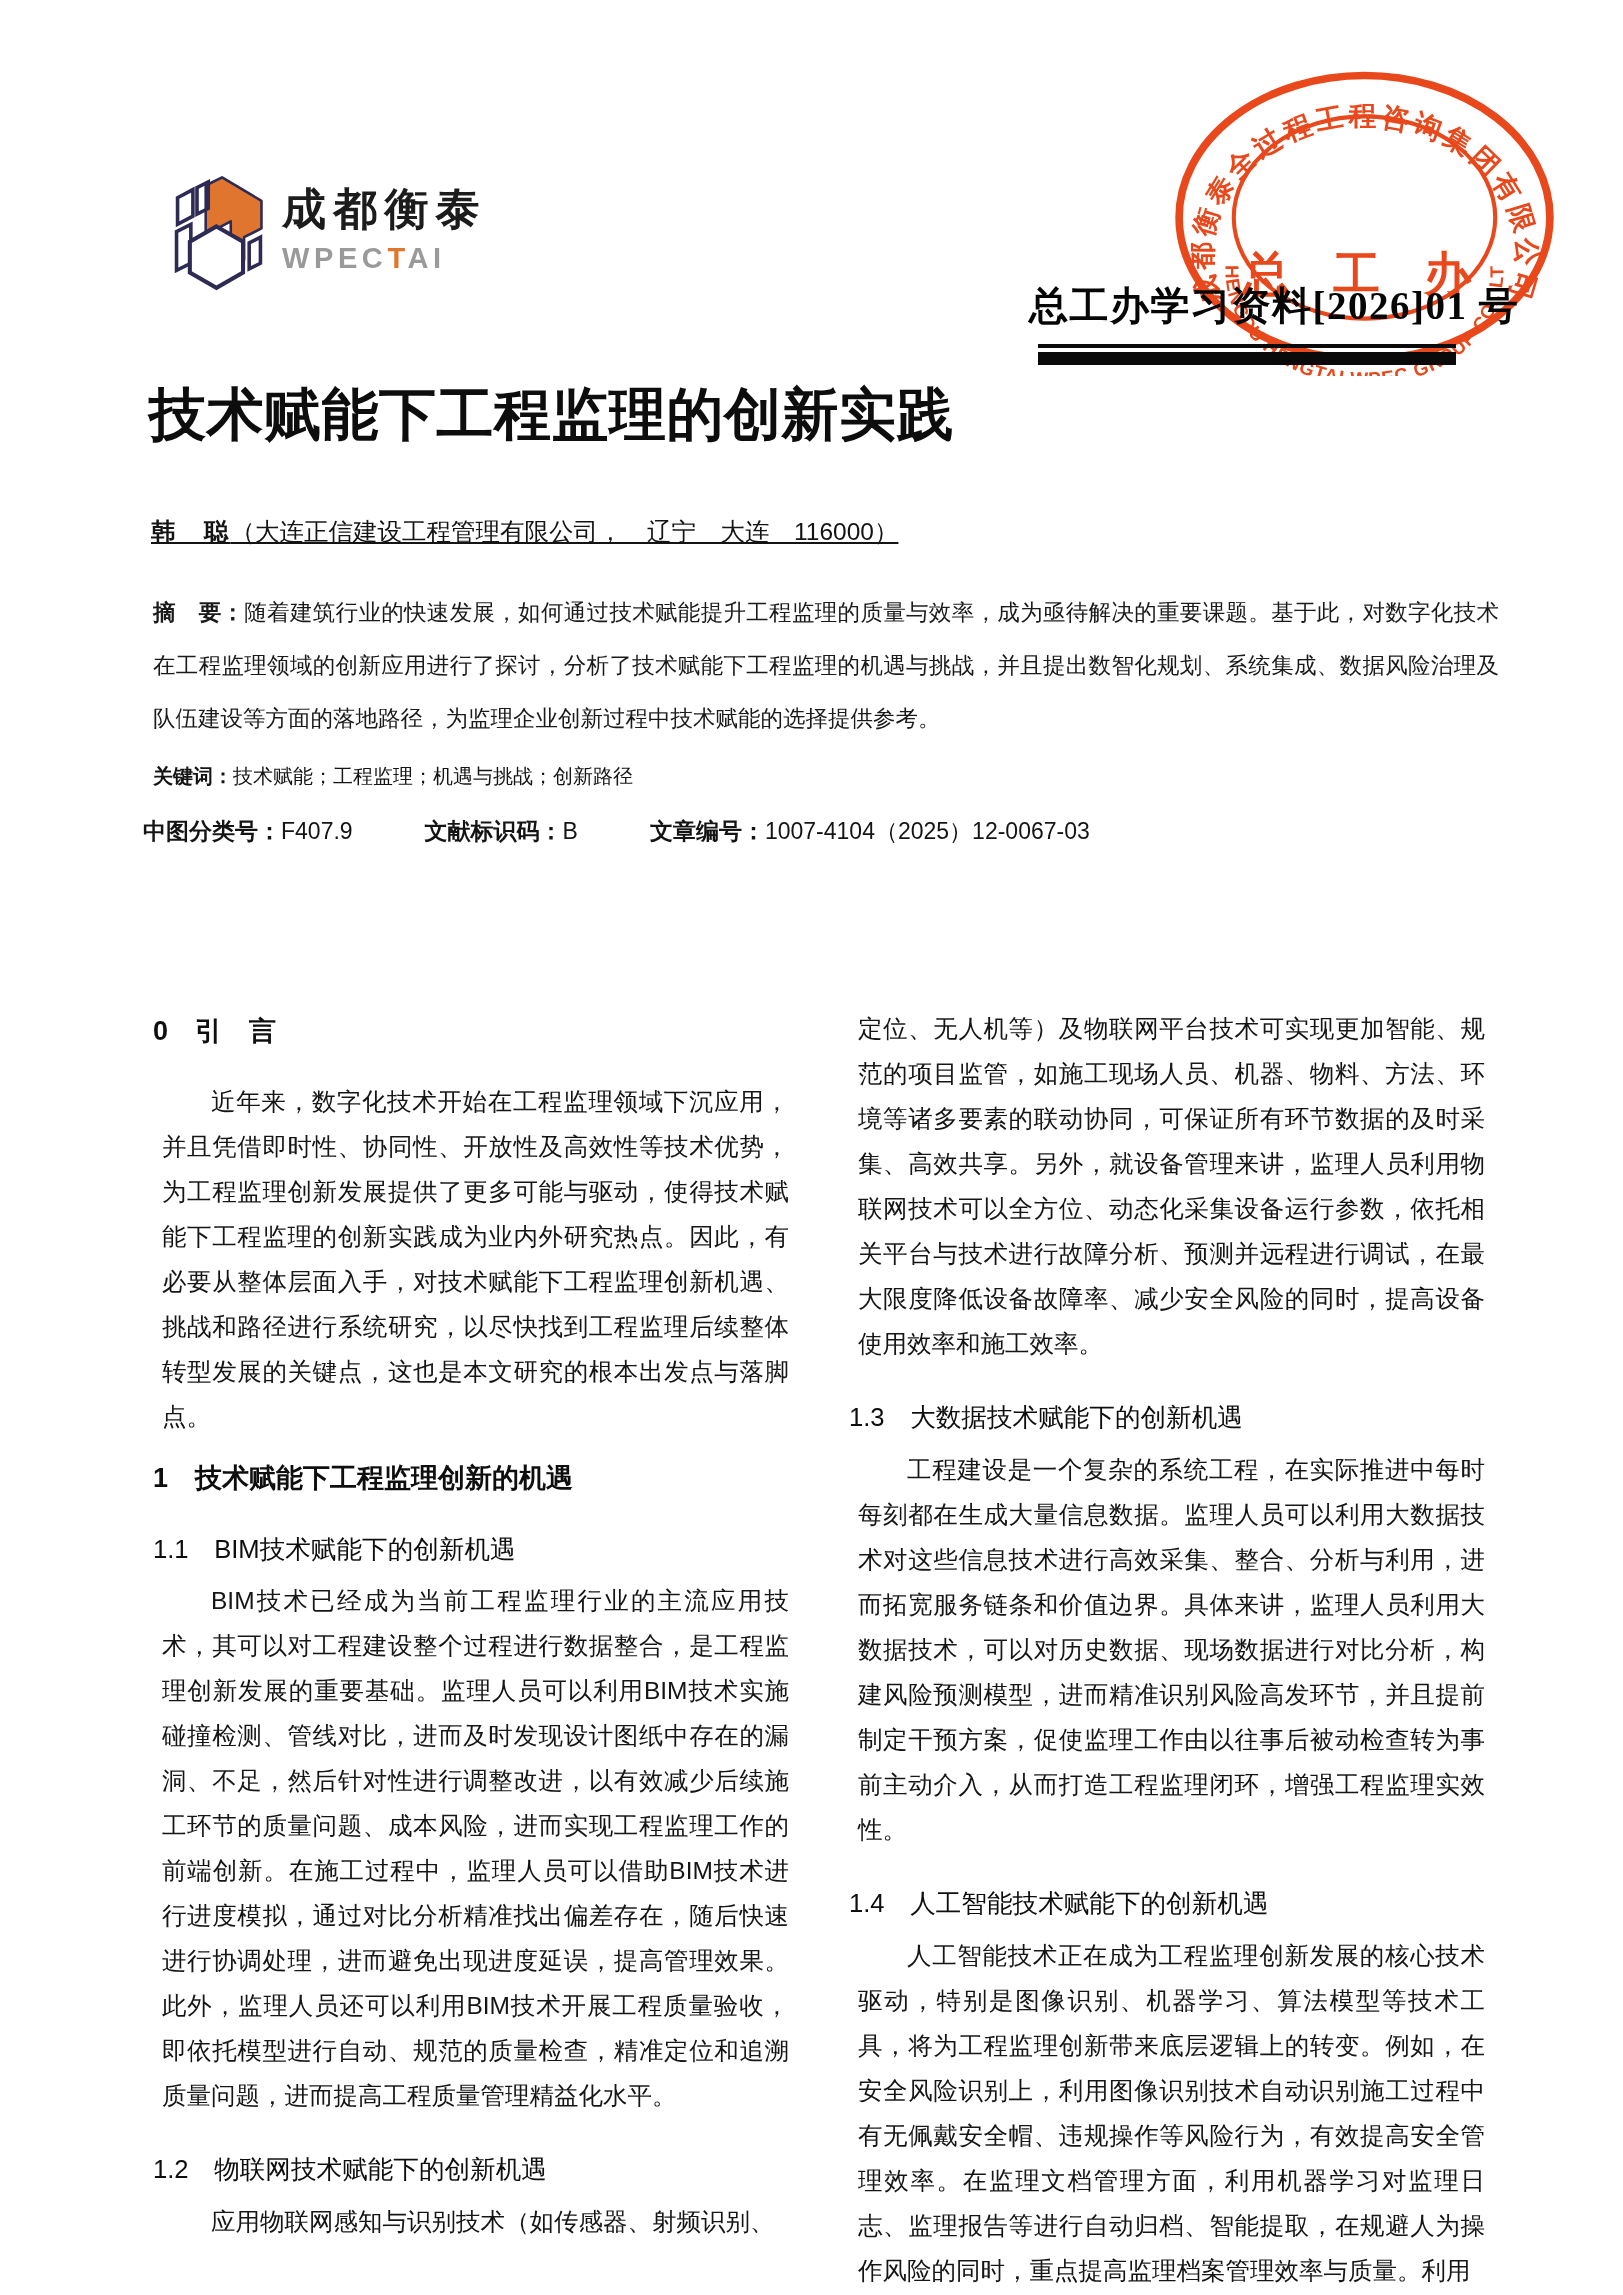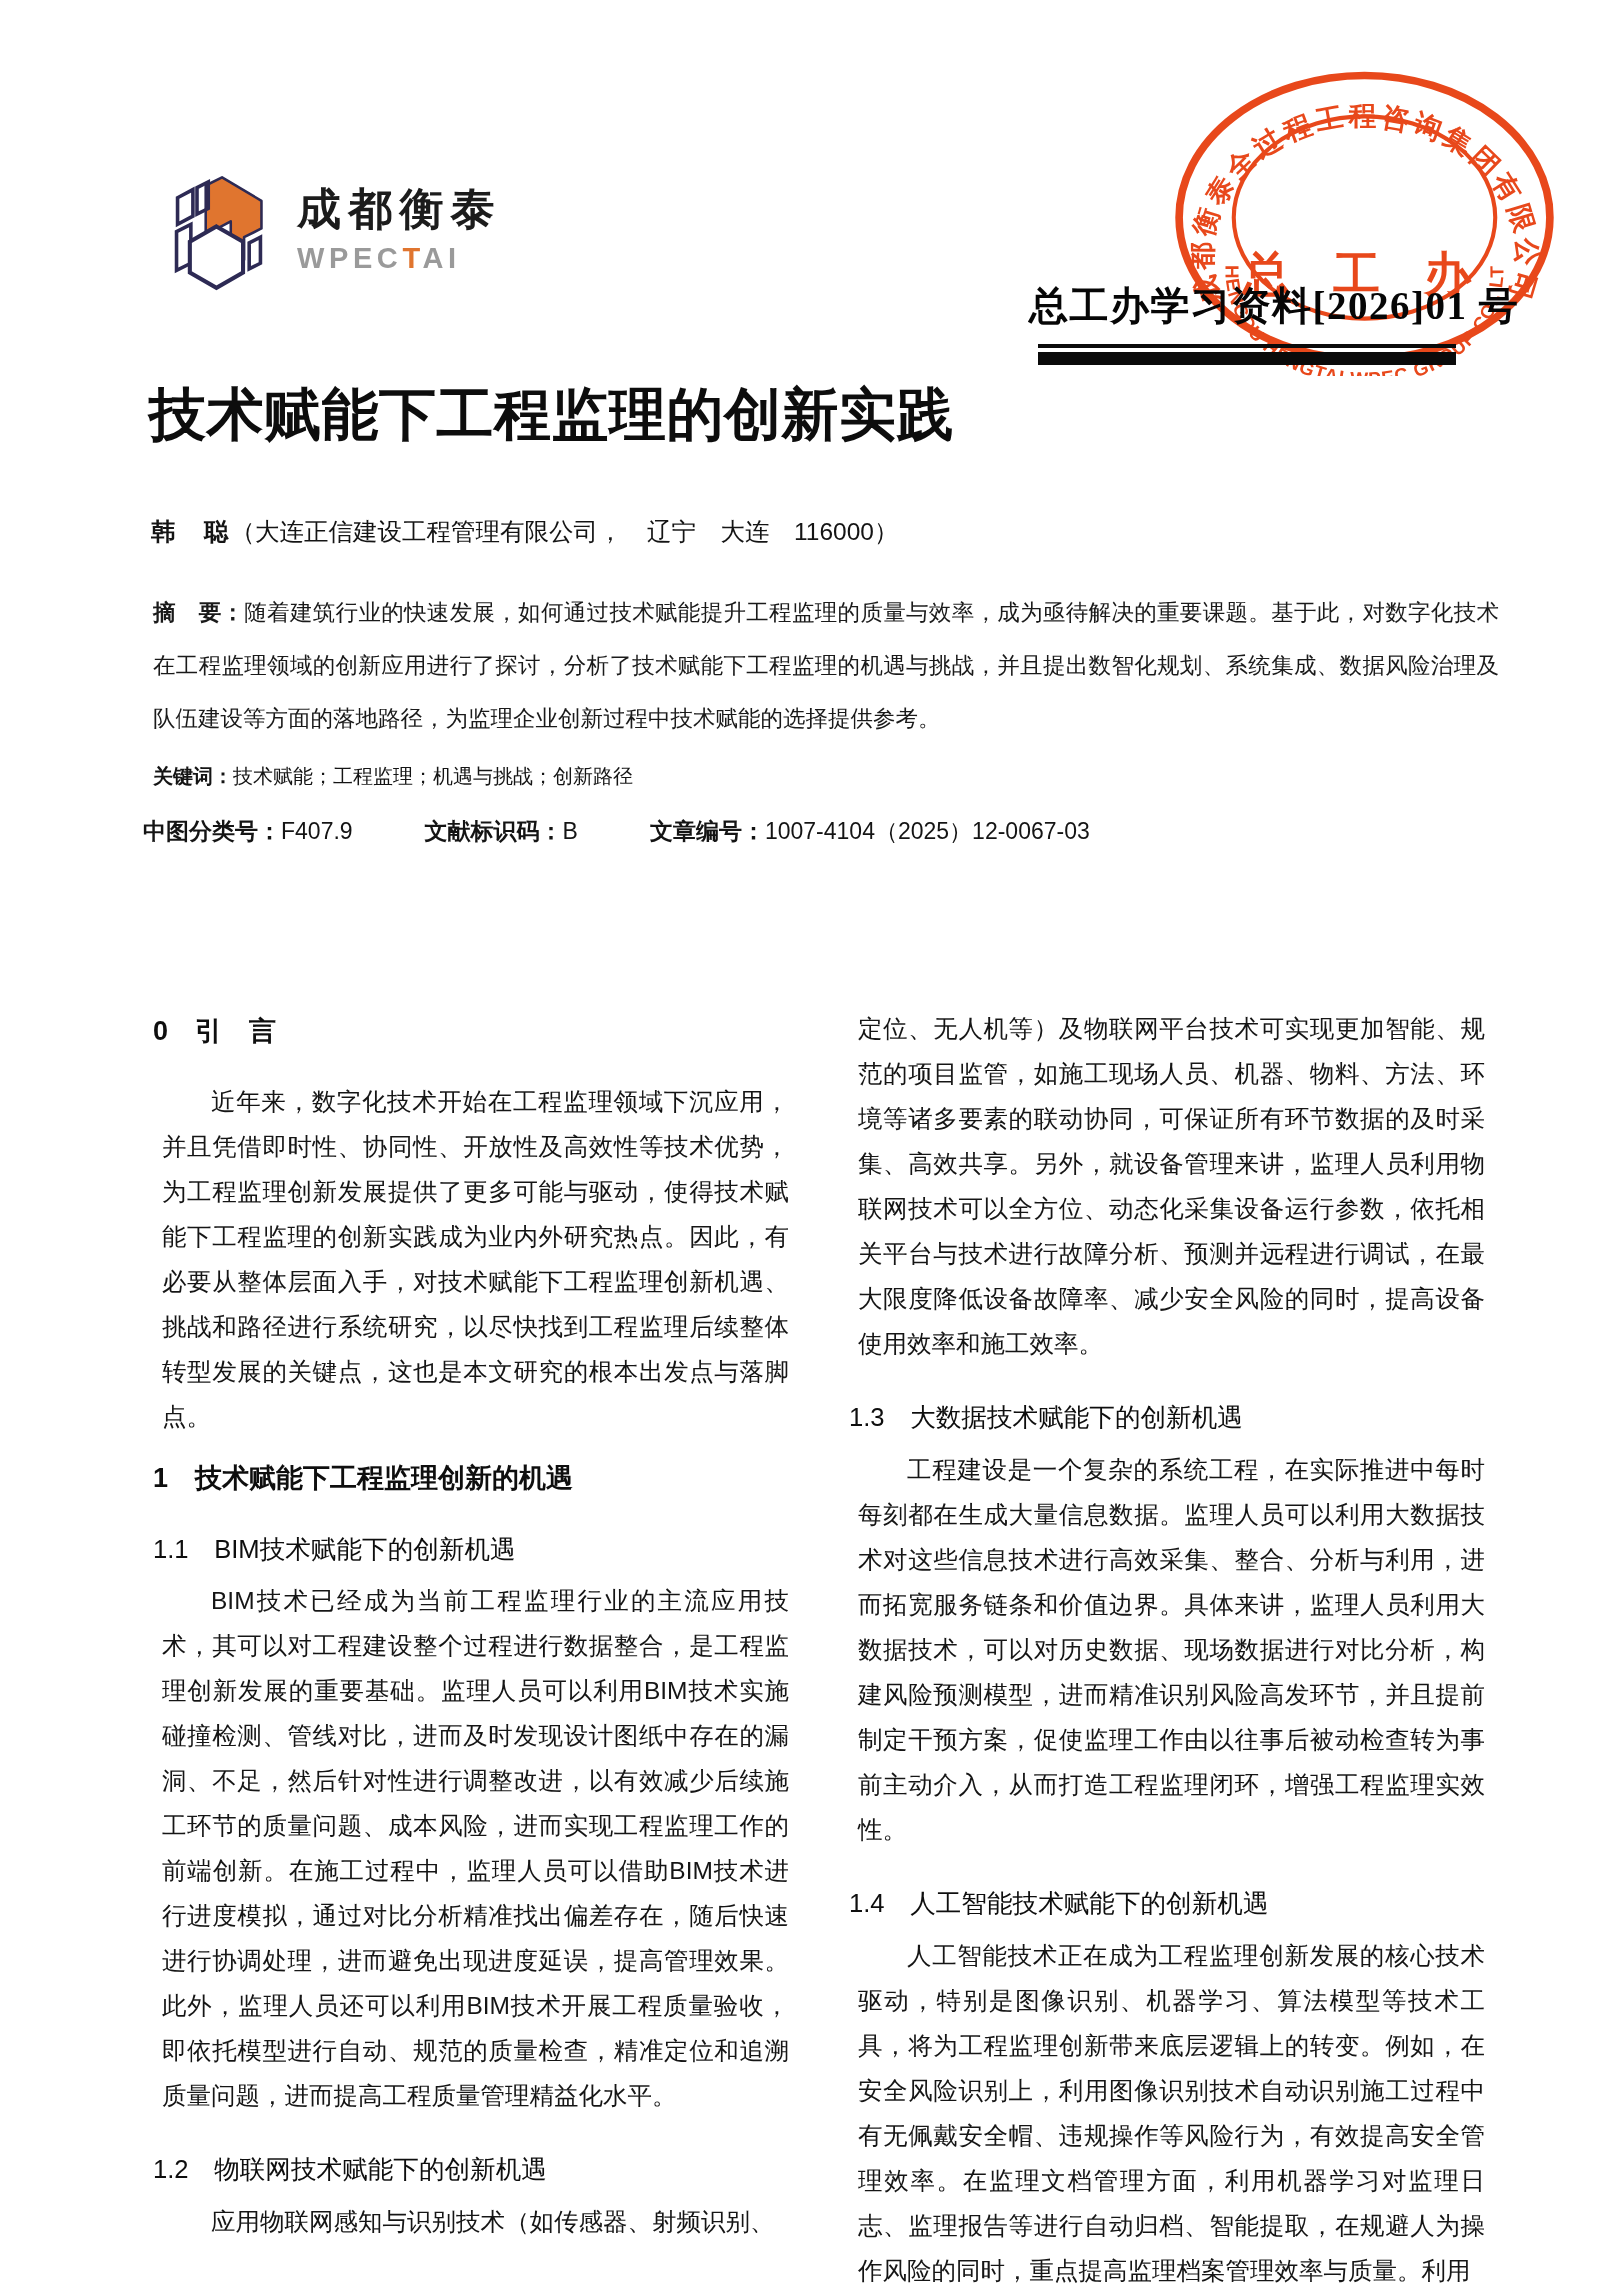--- a/index.html
+++ b/index.html
@@ -2,41 +2,41 @@
 <html lang="zh" style="font-size:8.2px"><head>
 <meta charset="utf-8">
 <style>
   html,body{margin:0;padding:0;background:#e9e9e9;}
   .page{
     position:relative;width:1623px;height:2295px;background:#ffffff;
     overflow:hidden;color:#141414;
     font-family:"Liberation Sans","DejaVu Sans",sans-serif;
   }
   
-  .logo{position:absolute;left:153px;top:166px;display:flex;align-items:center;gap:34px;}
+  .logo{position:absolute;left:153px;top:166px;display:flex;align-items:center;gap:19px;}
   .logo-mark{width:110px;height:128px;flex:0 0 auto;}
   .logo-text{display:flex;flex-direction:column;}
   .logo-cn{font-size:44px;font-weight:600;letter-spacing:7.2px;color:#1c1c1c;line-height:1;}
   .logo-en{margin-top:13.3px;font-size:29px;font-weight:700;letter-spacing:4.6px;color:#9a9a9a;line-height:1;}
   .logo-en .t-orange{color:#e0752f;}
   
   .stamp{position:absolute;left:1150px;top:59px;width:429px;height:317px;}
   .doc-number{
     position:absolute;left:1029px;top:279px;white-space:nowrap;
     font-family:"Liberation Serif","DejaVu Serif",serif;
     font-weight:700;font-size:39px;letter-spacing:1.5px;color:#060606;
   }
   .rule-thin{position:absolute;left:1038px;top:344px;width:418px;height:3.6px;background:#0a0a0a;}
   .rule-thick{position:absolute;left:1038px;top:352px;width:418px;height:12.8px;background:#0a0a0a;}
   
   .title{
     position:absolute;left:149px;top:377px;white-space:nowrap;
     font-size:57px;font-weight:900;letter-spacing:0.5px;color:#0d0d0d;
   }
-  .byline{position:absolute;left:151px;top:515px;font-size:24.5px;white-space:nowrap;}
+  .byline{position:absolute;left:151px;top:515px;font-size:24.5px;white-space:nowrap;text-decoration:underline;}
   .byline .author{font-weight:700;letter-spacing:2px;}
   .byline .affil{font-weight:400;}
   
   .abstract{
     position:absolute;left:153px;top:586px;width:1346px;
     font-size:22.5px;line-height:53px;text-align:justify;color:#1a1a1a;
   }
   .abstract .label{font-weight:700;}
   .keywords{position:absolute;left:153px;top:763px;font-size:20px;white-space:nowrap;}
   .keywords .label{font-weight:700;}

